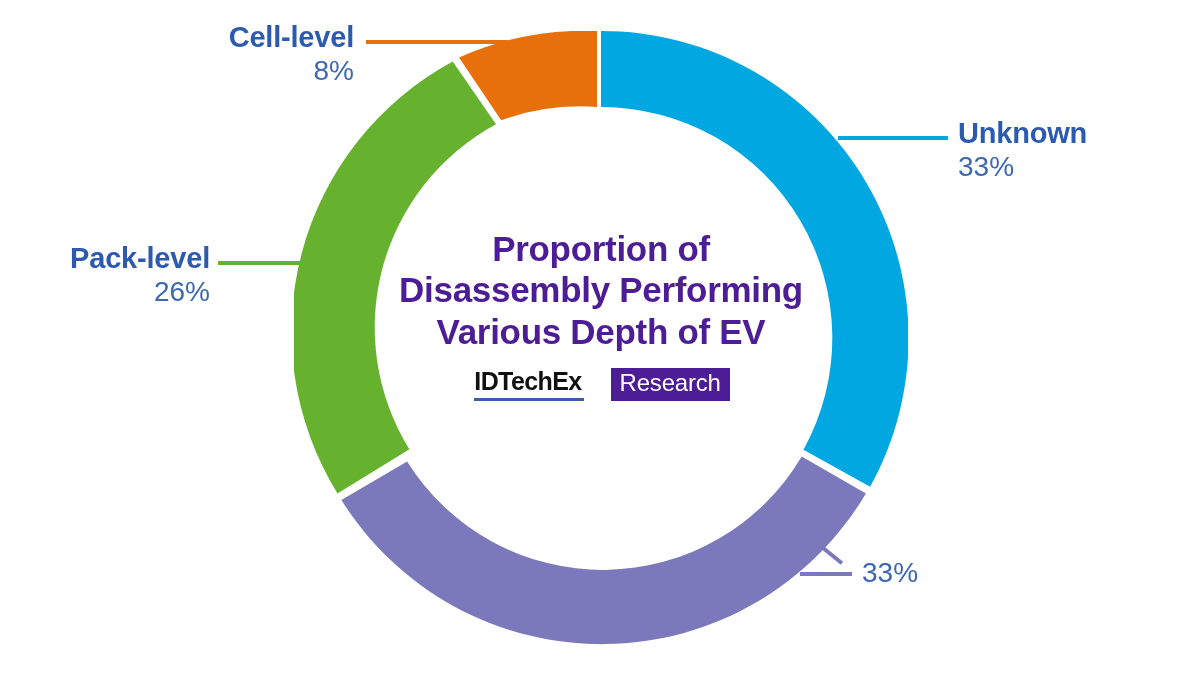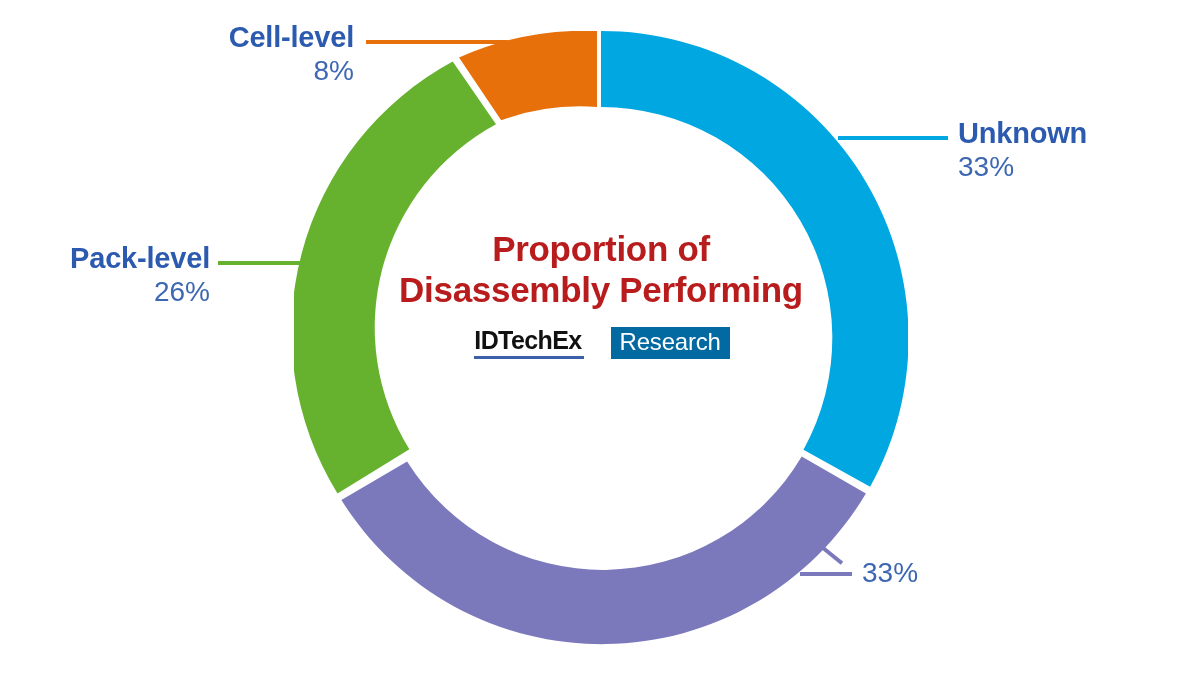--- a/index.html
+++ b/index.html
@@ -85,21 +85,21 @@
   #center-block {
     position: absolute;
     left: 369px;
     top: 228px;
     width: 464px;
     text-align: center;
   }
   #chart-title {
     font-size: 35px;
     font-weight: bold;
-    color: #b91c1c;
+    color: #4c1d95;
     line-height: 1.18;
     letter-spacing: -0.3px;
   }
   #chart-title .tline { display: block; }
 
   
   #logo {
     margin-top: 16px;
     display: flex;
     align-items: stretch;
@@ -121,21 +121,21 @@
     left: 2px;
     right: 5px;
     bottom: 0px;
     height: 3px;
     background: #3B5FA8;
   }
   #logo-research {
     font-size: 24px;
     font-weight: normal;
     color: #ffffff;
-    background: #0369a1;
+    background: #4c1d95;
     padding: 2px 9px 4px 9px;
     line-height: 1.12;
     letter-spacing: -0.2px;
     margin-left: 12px;
   }
 </style>
 </head>
 <body>
 
 <div id="stage">
@@ -193,20 +193,21 @@
   </div>
 
   <div class="callout align-left" id="callout-module">
     <span class="cl-value">33%</span>
   </div>
 
   <div id="center-block">
     <div id="chart-title">
       <span class="tline">Proportion of</span>
       <span class="tline">Disassembly Performing</span>
+      <span class="tline">Various Depth of EV</span>
     </div>
 
     <div id="logo">
       <span id="logo-idtechex">IDTechEx</span>
       <span id="logo-research">Research</span>
     </div>
   </div>
 
 </div>
 

